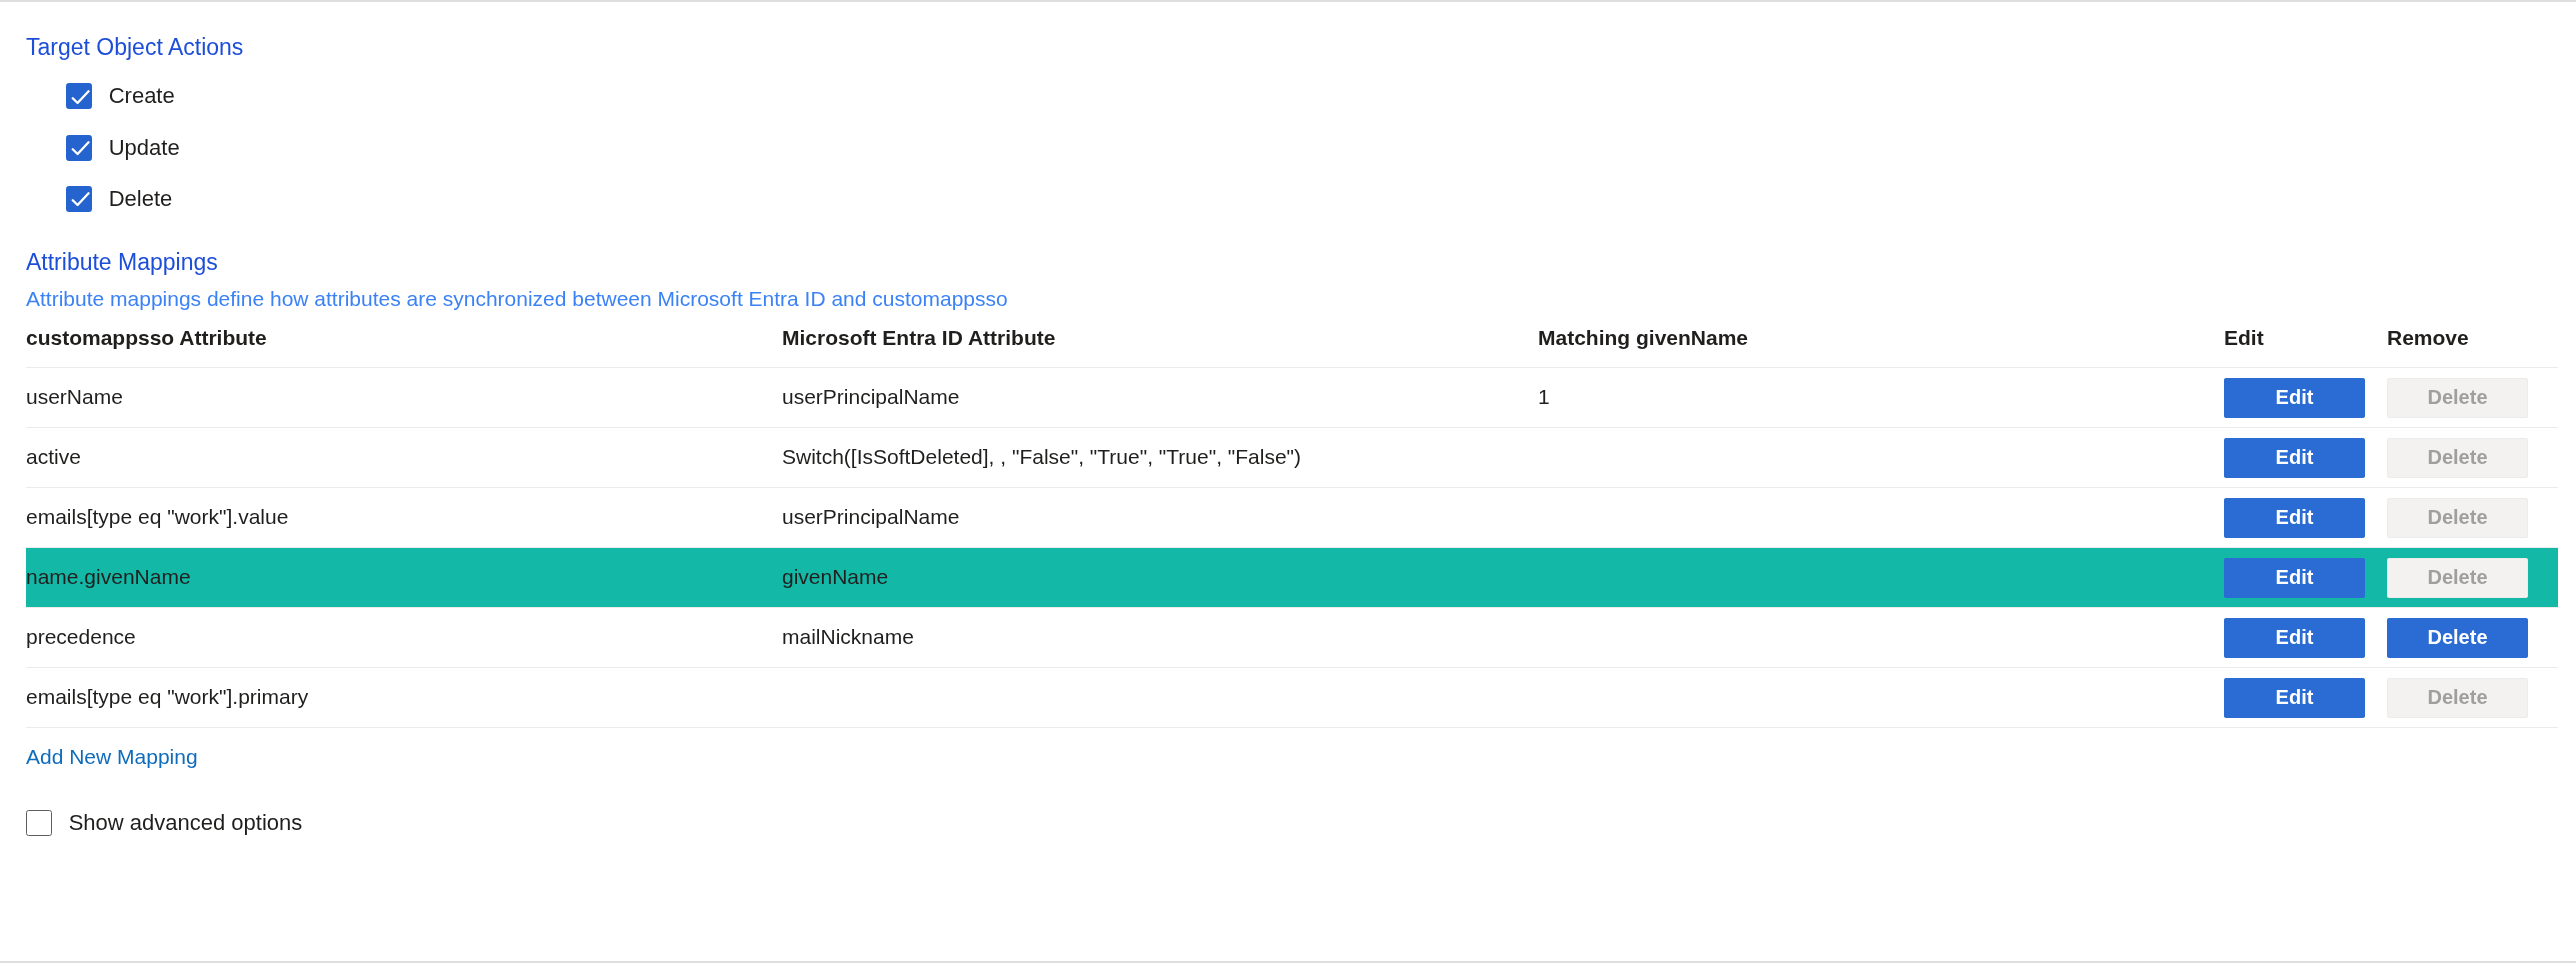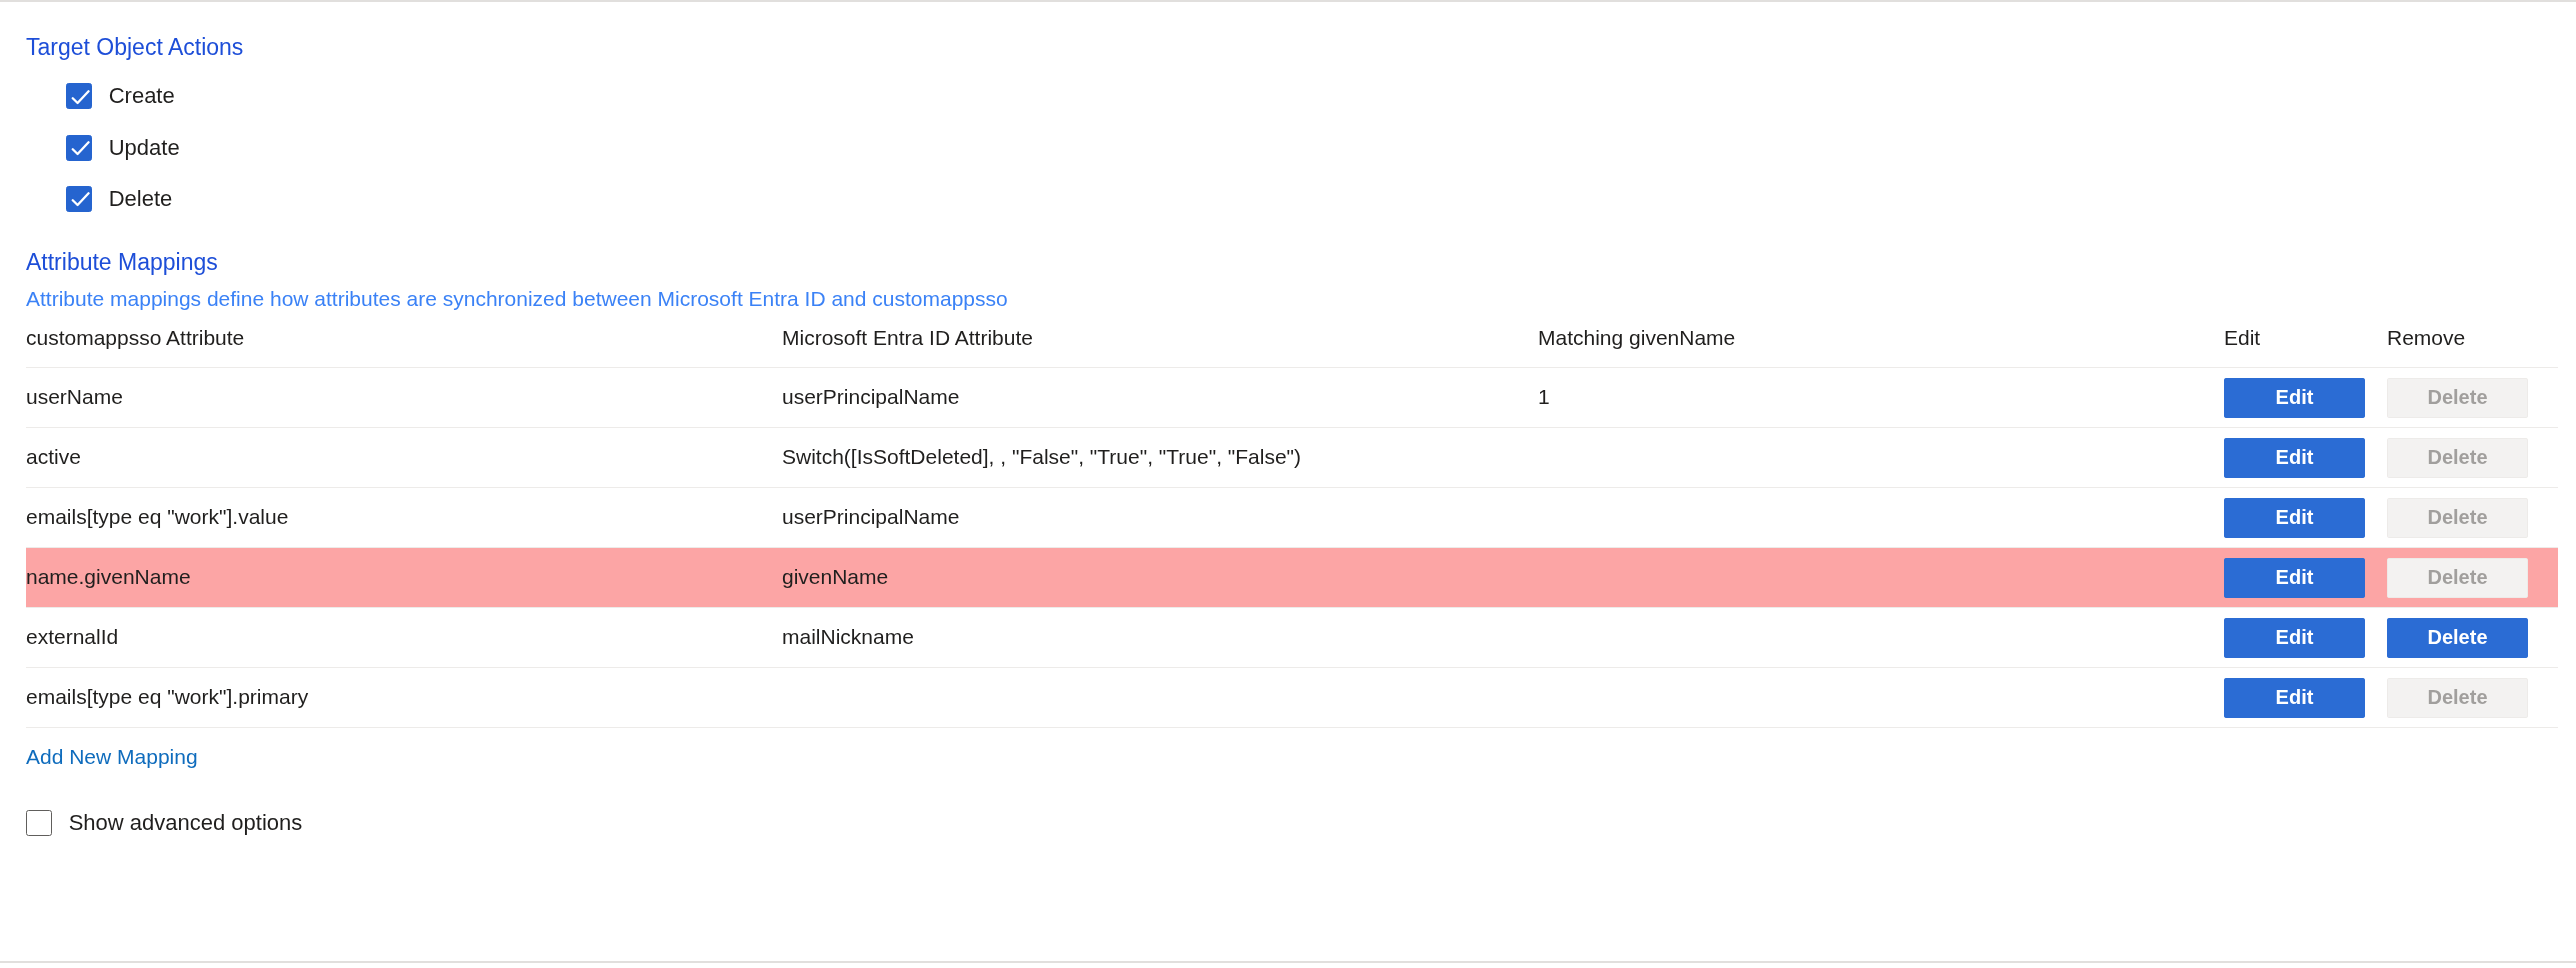--- a/index.html
+++ b/index.html
@@ -112,41 +112,41 @@
   table.mappings col.c1 { width: 756px; }
   table.mappings col.c2 { width: 756px; }
   table.mappings col.c3 { width: 686px; }
   table.mappings col.c4 { width: 163px; }
   table.mappings col.c5 { width: 171px; }
 
   table.mappings th {
     text-align: left;
     font-size: 21px;
     line-height: 24.6px;
-    font-weight: 400;
+    font-weight: 700;
     color: #201f1e;
     padding: 0 0 16px 0;
     vertical-align: bottom;
   }
 
   table.mappings td {
     font-size: 21px;
     line-height: 24.6px;
     color: #201f1e;
     border-top: 0.9px solid #edebe9;
     border-bottom: 0.9px solid #edebe9;
     padding: 0;
     height: 59px;
     vertical-align: middle;
     overflow: hidden;
     white-space: nowrap;
     text-overflow: ellipsis;
   }
   table.mappings tr.alt td {
-    background: #fca5a5;
+    background: #14b8a6;
   }
 
   .btn {
     display: inline-flex;
     align-items: center;
     justify-content: center;
     width: 141px;
     height: 40px;
     font-size: 20px;
     font-weight: 700;
@@ -285,21 +285,21 @@
           <td>givenName</td>
           <td></td>
           <td class="btn-cell">
             <span class="btn btn-primary">Edit</span>
           </td>
           <td class="btn-cell">
             <span class="btn btn-disabled">Delete</span>
           </td>
         </tr>
         <tr>
-          <td>externalId</td>
+          <td>precedence</td>
           <td>mailNickname</td>
           <td></td>
           <td class="btn-cell">
             <span class="btn btn-primary">Edit</span>
           </td>
           <td class="btn-cell">
             <span class="btn btn-primary">Delete</span>
           </td>
         </tr>
         <tr>

